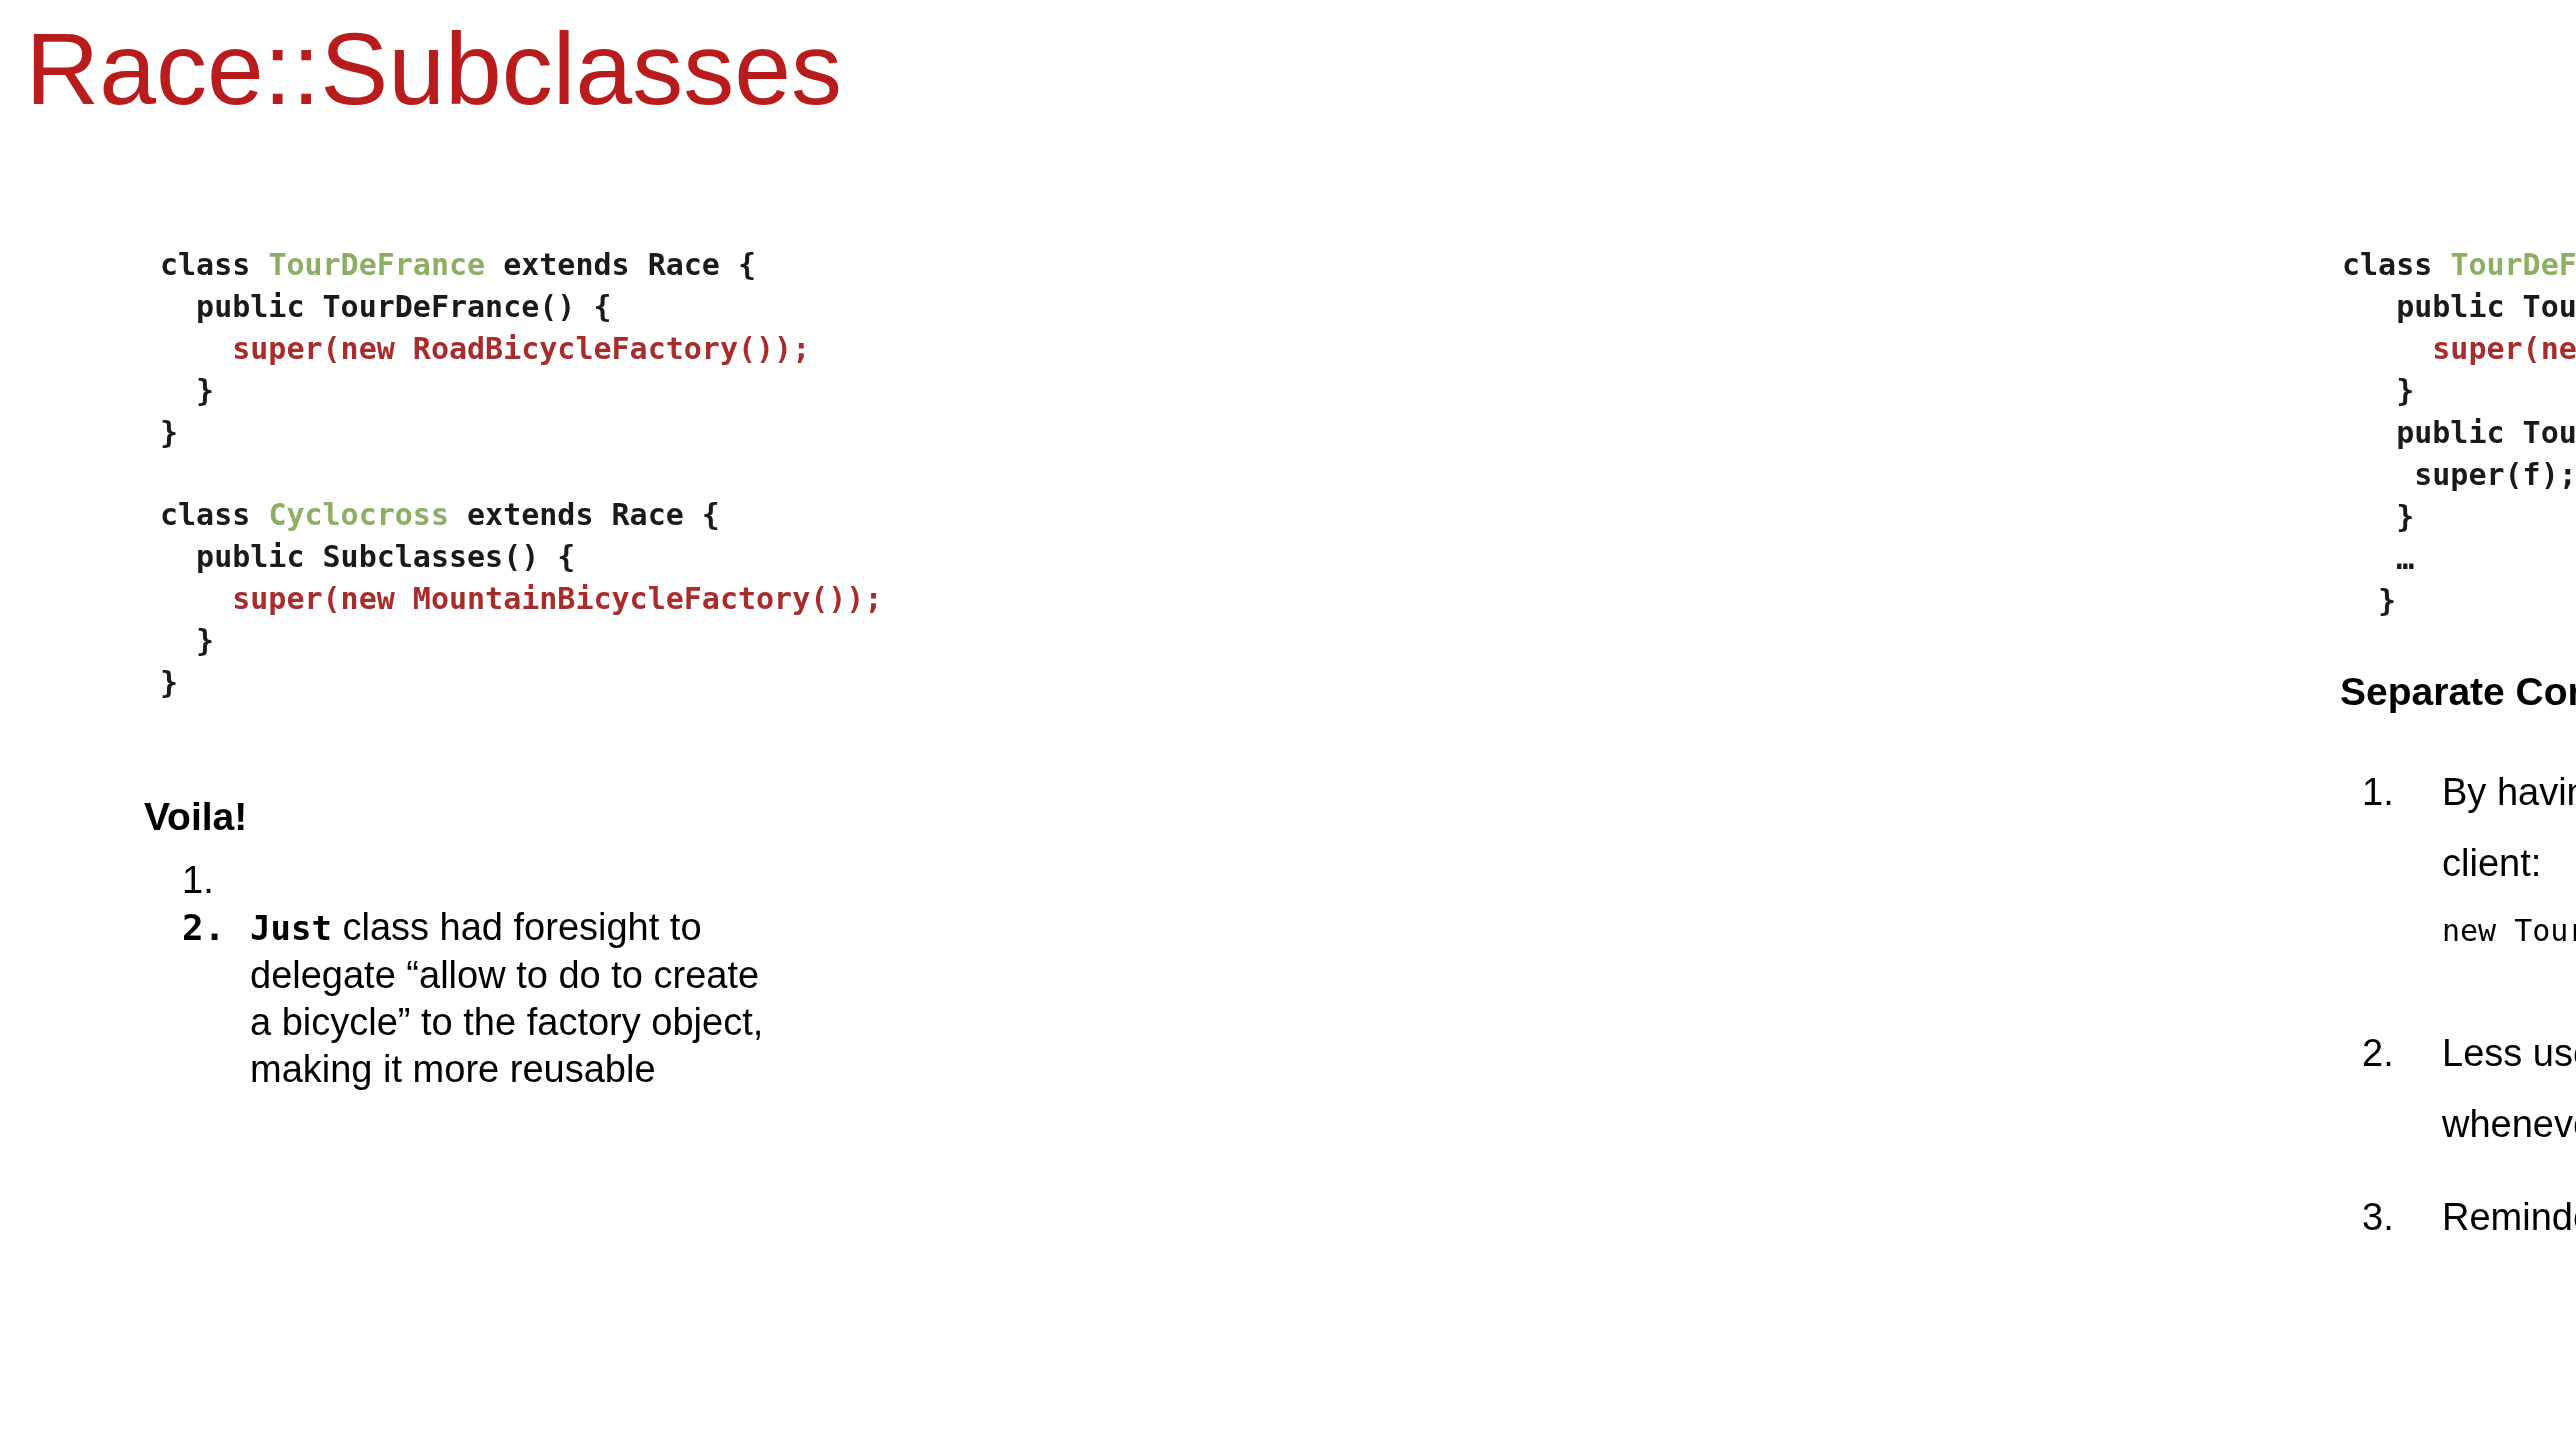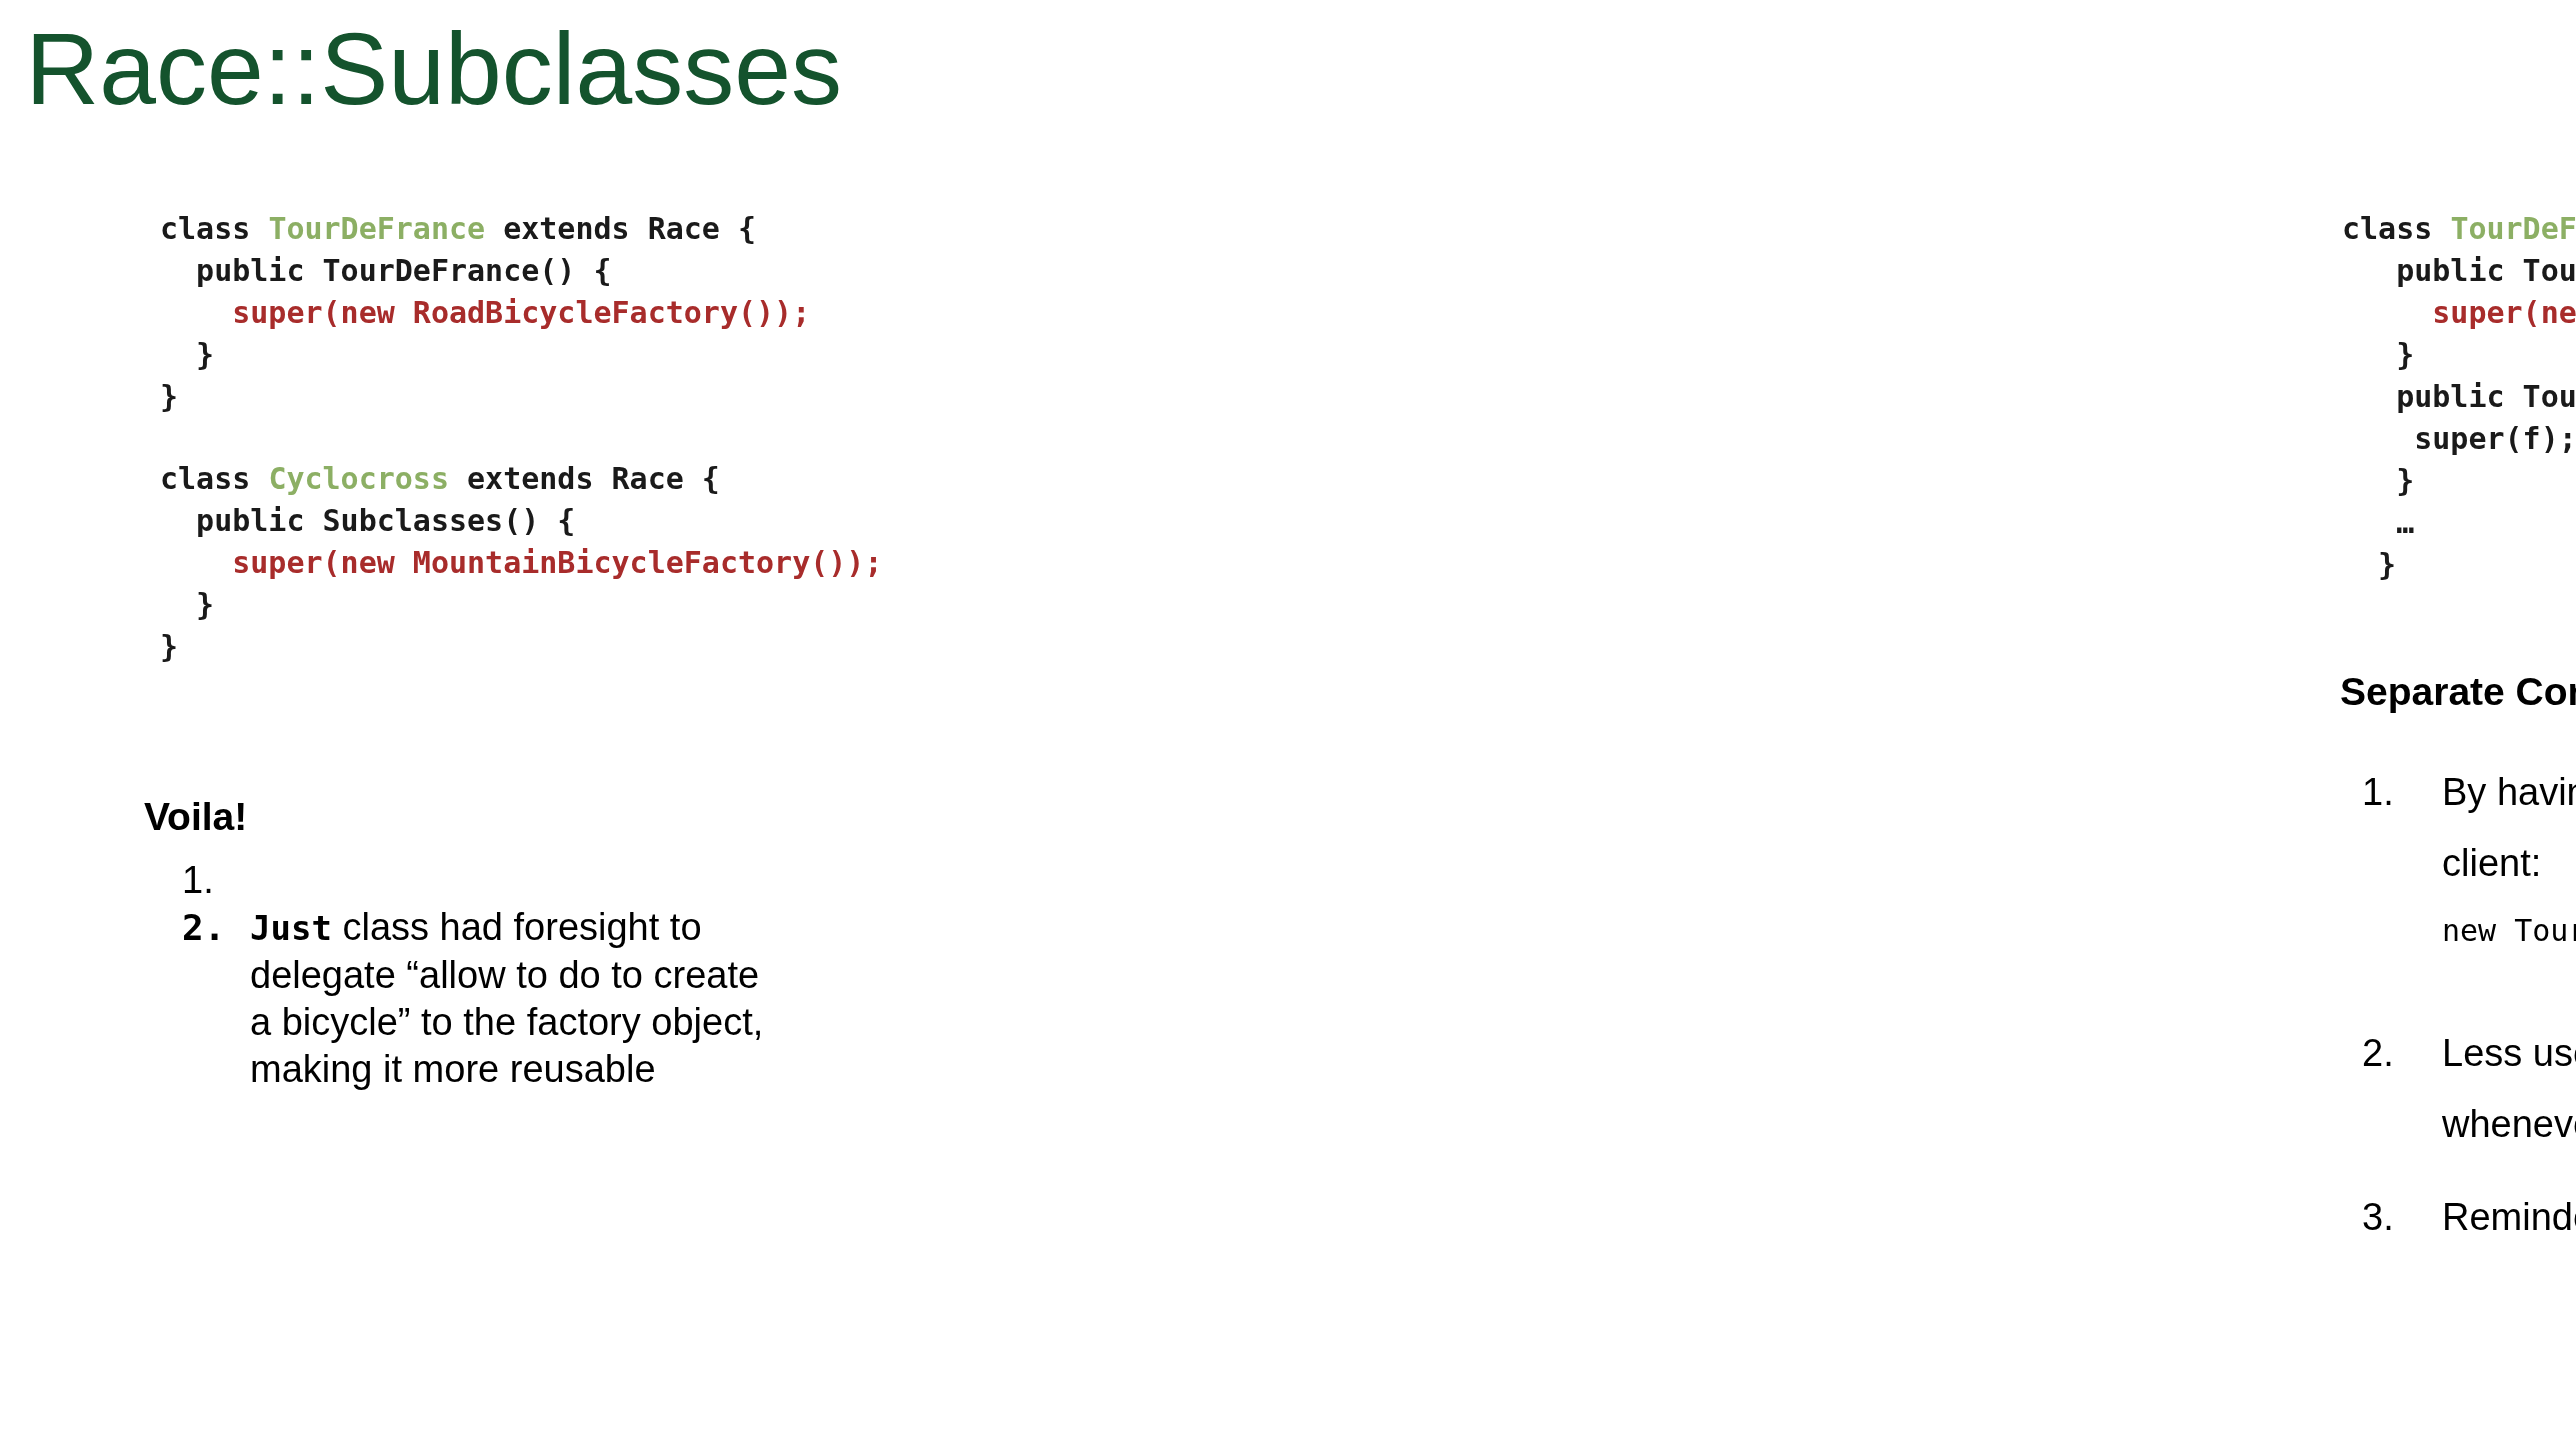--- a/index.html
+++ b/index.html
@@ -18,21 +18,21 @@
 
   
   .slide-title {
     position: absolute;
     left: 25.5px;
     top: 16.4px;
     font-family: "Liberation Sans", sans-serif;
     font-size: 102px;
     font-weight: 300;
     letter-spacing: 0px;
-    color: #14532d;
+    color: #b91c1c;
     line-height: 1.05;
     white-space: pre;
   }
 
   
   .col-left {
     position: absolute;
     left: 0px;
     top: 0px;
     width: 1158px;
@@ -46,20 +46,21 @@
     height: 1450px;
   }
 
   
   .code-block {
     position: absolute;
     font-family: "DejaVu Sans Mono", "Liberation Mono", monospace;
     font-weight: bold;
     white-space: pre;
     color: #1a1a1a;
+    margin-top: 36px;
   }
   .code-left-1 {
     left: 160px;
     top: 208px;
     font-size: 30px;
     line-height: 42px;
   }
   .code-left-2 {
     left: 160px;
     top: 458px;

